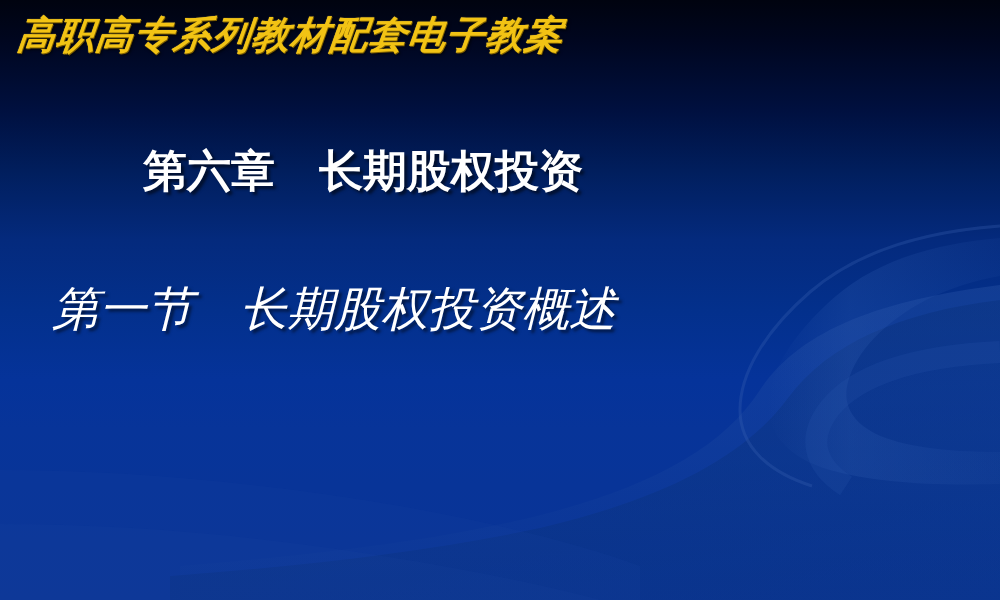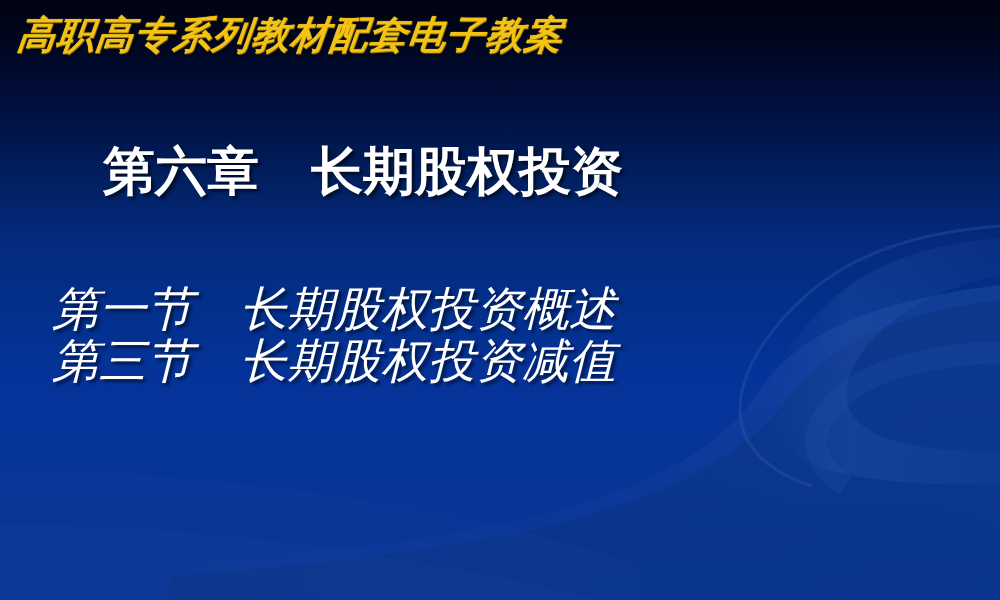--- a/index.html
+++ b/index.html
@@ -69,21 +69,21 @@
 
   
   .chapter-title {
     position: absolute;
     left: 0;
     top: 140px;
     width: 904px;
     text-align: center;
     padding-right: 178px;
     font-family: "DejaVu Serif", "Liberation Serif", serif;
-    font-size: 52px;
+    font-size: 44px;
     line-height: 62px;
     font-weight: bold;
     color: #ffffff;
     white-space: nowrap;
     text-shadow: 3px 3px 3px rgba(0,0,0,0.55);
   }
 
   
   .section-list {
     position: absolute;
@@ -161,16 +161,15 @@
   </svg>
 
   <div class="header-band">
     <div class="header-text">高职高专系列教材配套电子教案</div>
   </div>
 
   <div class="chapter-title">第六章　长期股权投资</div>
 
   <div class="section-list">
     <div class="section-line">第一节　长期股权投资概述</div>
-    <div class="section-line">第三节　长期股权投资减值</div>
   </div>
 
 </div>
 
 </body></html>

